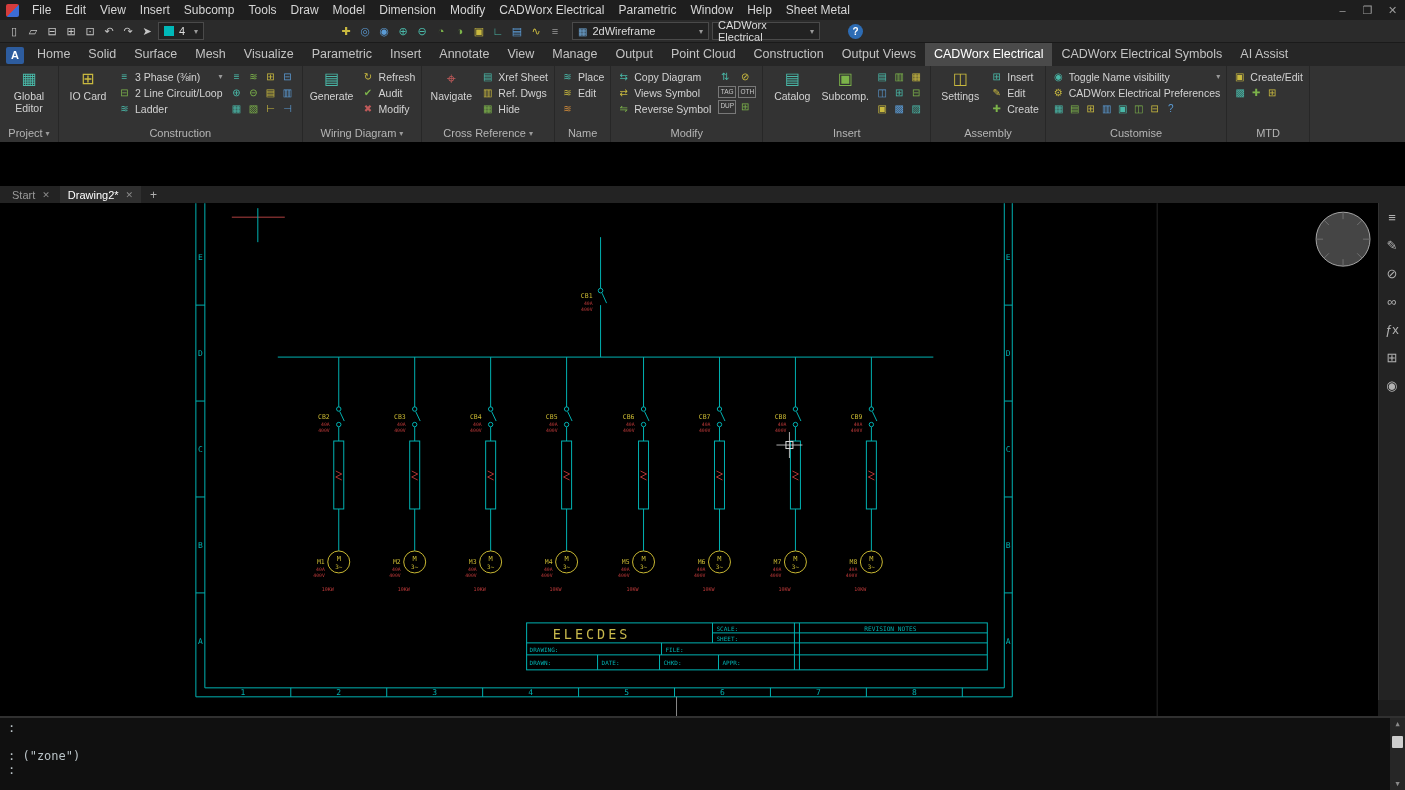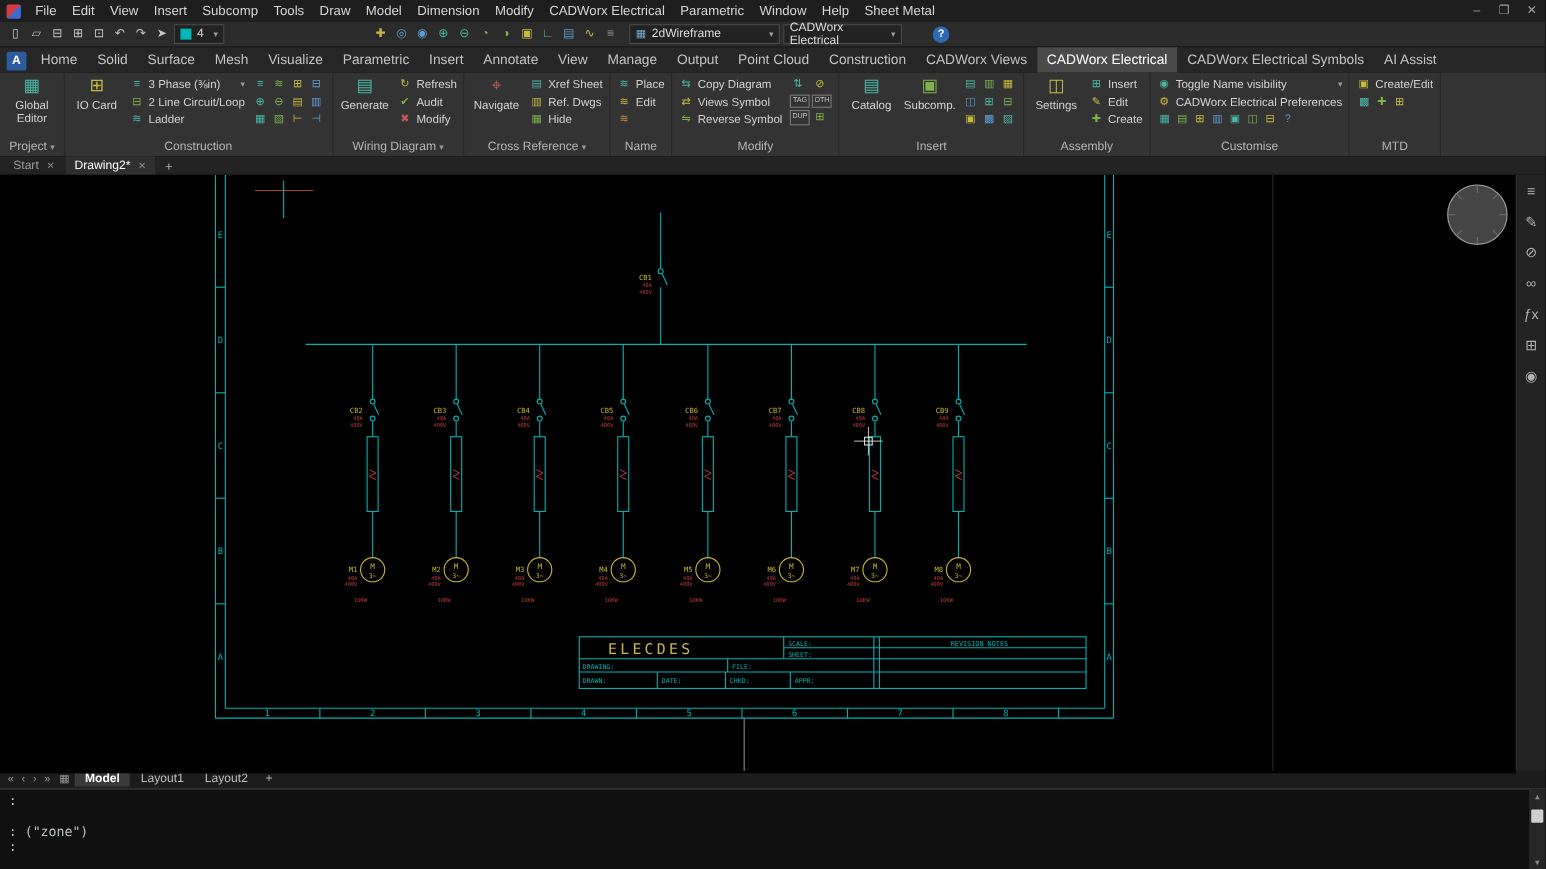--- a/index.html
+++ b/index.html
@@ -41,21 +41,21 @@
   .sicon{width:13px;height:13px;font-size:10px;line-height:13px;text-align:center;flex:none;}
   .igrid{display:grid;grid-template-columns:repeat(4,15px);gap:2px;padding-top:1px;}
   .igrid3{display:grid;grid-template-columns:repeat(3,15px);gap:2px;padding-top:1px;}
   .igrid2{display:grid;grid-template-columns:repeat(2,18px);gap:2px;padding-top:1px;}
   .gicon{width:14px;height:14px;font-size:10px;line-height:14px;text-align:center;}
   .badge{font-size:6.5px;border:1px solid #787878;color:#c8c8c8;padding:1px 1px;text-align:center;line-height:8px;}
   .iconrow{display:flex;gap:2px;padding-top:1px;}
   .filler{flex:1;background:#333333;}
 
   
-  .doctabs{height:17px;background:#232323;display:flex;align-items:center;font-size:11px;color:#9a9a9a;padding-left:4px;flex:none;gap:2px;}
+  .doctabs{height:17px;background:#232323;display:flex;align-items:center;font-size:11px;color:#9a9a9a;padding-left:4px;flex:none;gap:2px;margin-top:44px;}
   .dtab{display:flex;align-items:center;gap:7px;padding:1px 8px;height:15px;cursor:default;}
   .dtab.active{color:#ffffff;background:#2f2f2f;}
   .dclose{color:#8a8a8a;font-size:9px;}
   .dplus{color:#b0b0b0;padding:0 7px;font-size:12px;}
 
   
   .canvasrow{flex:1;display:flex;background:#000;position:relative;min-height:0;}
   #diagram{display:block;width:1379px;height:544px;background:#000;}
   .rightbar{width:26px;background:#232323;border-left:1px solid #323232;display:flex;flex-direction:column;align-items:center;padding-top:8px;gap:14px;}
   .ricon{color:#b2b2b2;font-size:13px;line-height:14px;text-align:center;font-style:normal;}
@@ -161,21 +161,21 @@
         <span class="rtab">Mesh</span>
         <span class="rtab">Visualize</span>
         <span class="rtab">Parametric</span>
         <span class="rtab">Insert</span>
         <span class="rtab">Annotate</span>
         <span class="rtab">View</span>
         <span class="rtab">Manage</span>
         <span class="rtab">Output</span>
         <span class="rtab">Point Cloud</span>
         <span class="rtab">Construction</span>
-        <span class="rtab">CADWorx Views</span>
+        <span class="rtab">Output Views</span>
         <span class="rtab active">CADWorx Electrical</span>
         <span class="rtab">CADWorx Electrical Symbols</span>
         <span class="rtab">AI Assist</span>
       </div>
   </div>
 
   <div class="ribbon">
 
     <div class="panel">
       <div class="pbody">

